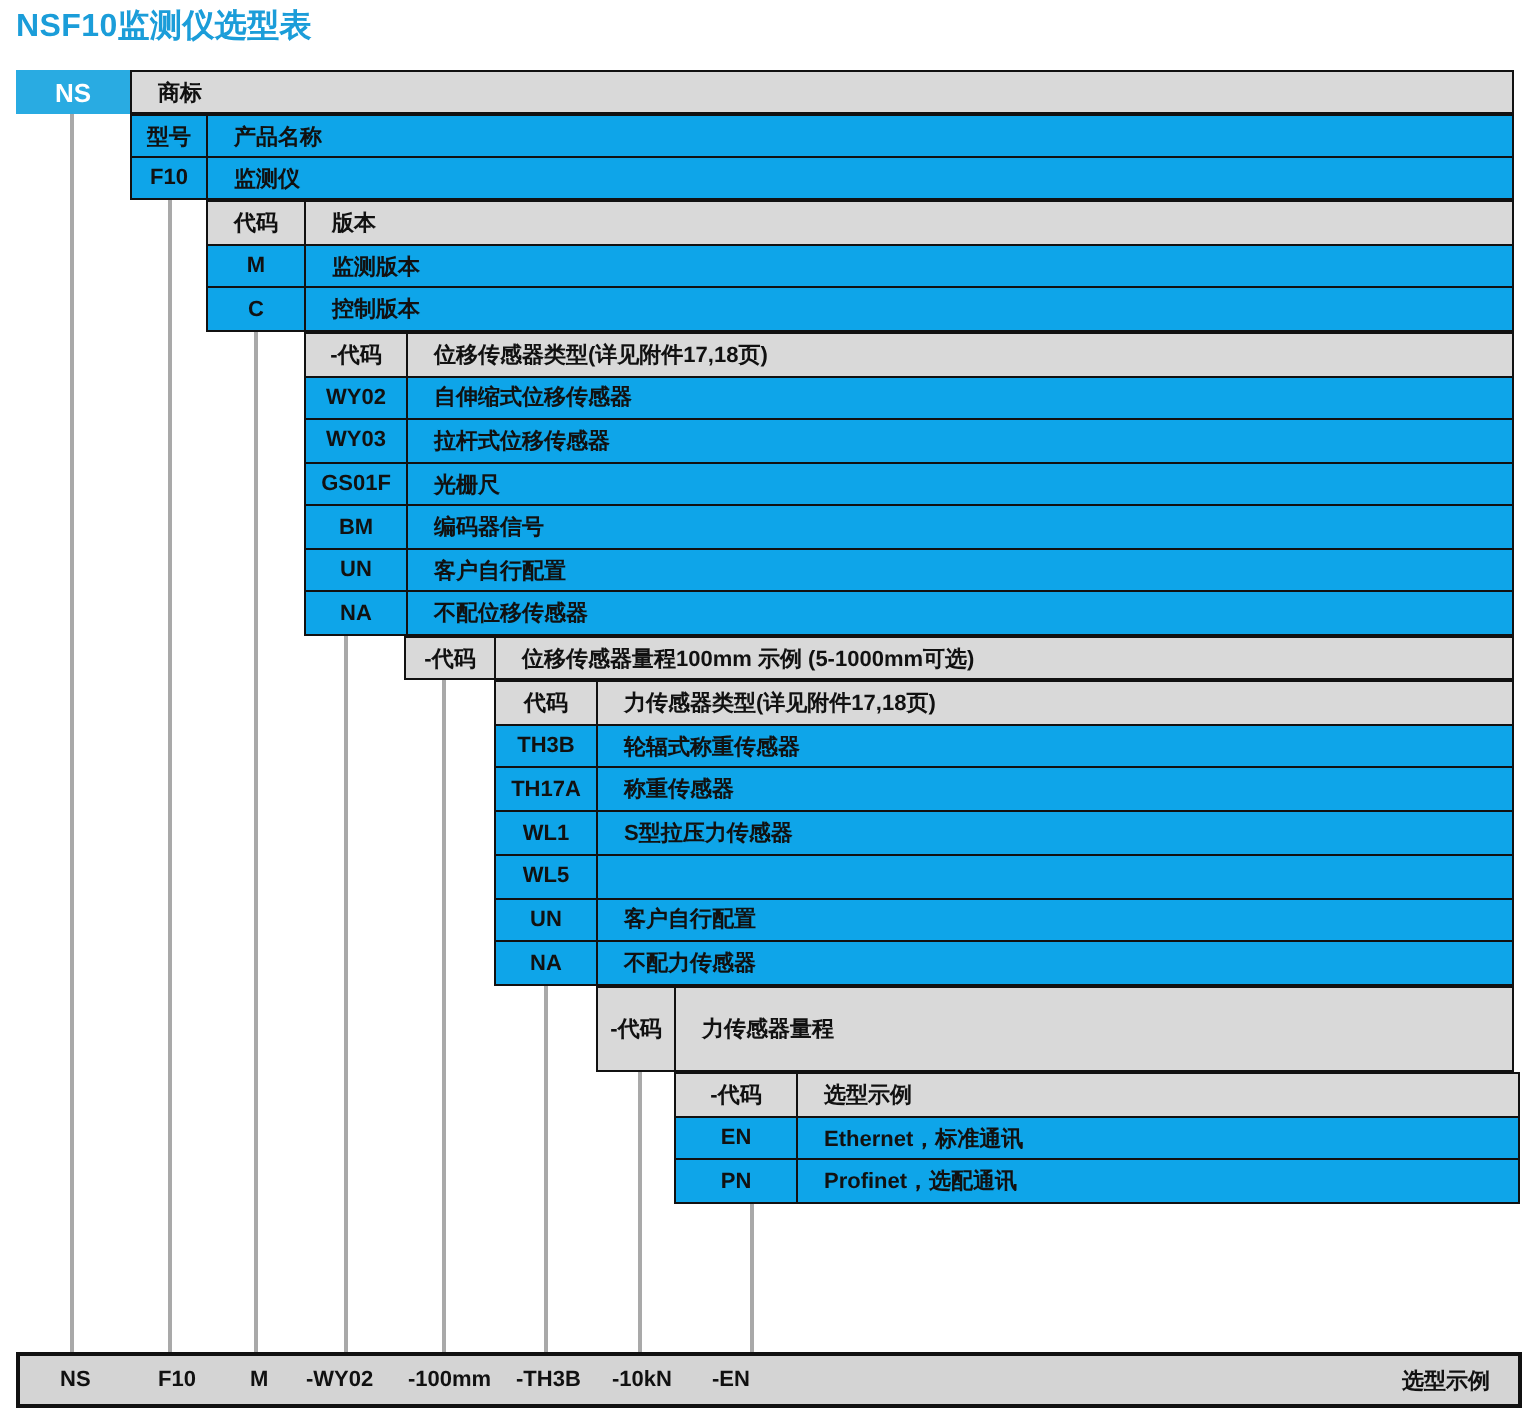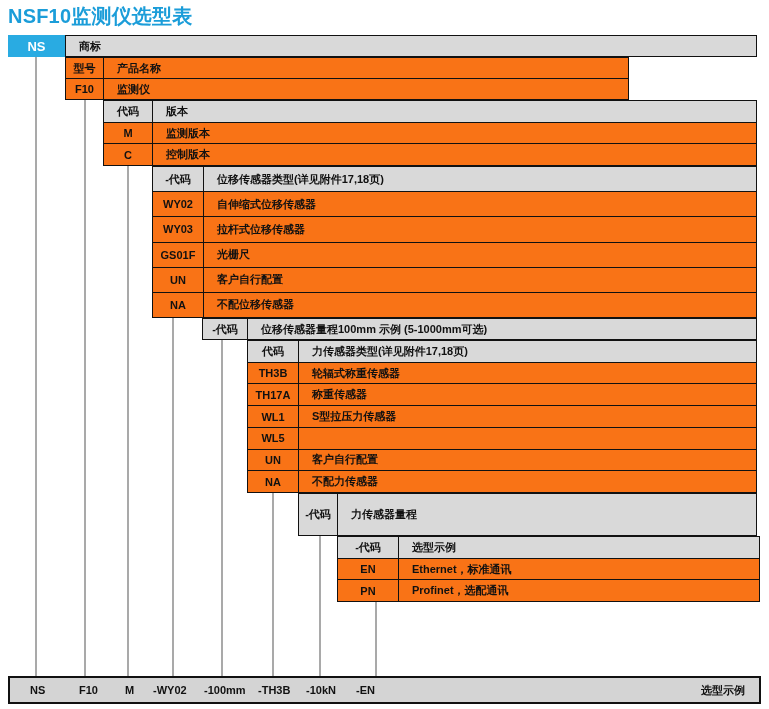--- a/index.html
+++ b/index.html
@@ -3,33 +3,33 @@
 <meta charset="utf-8">
 <style>
   html,body{margin:0;padding:0;}
   body{
     width:769px;height:709px;position:relative;background:#ffffff;
     font-family:"Liberation Sans","DejaVu Sans",sans-serif;
     overflow:hidden;
   }
   .page-title{
     position:absolute;left:8px;top:3px;
-    font-size:20px;font-weight:bold;color:#1b9dd9;
+    font-size:16px;font-weight:bold;color:#1b9dd9;
     letter-spacing:0.2px;
   }
   
   .ns-cell{
     position:absolute;left:8px;top:35px;width:57px;height:22px;
     background:#29abe2;color:#ffffff;font-weight:bold;font-size:13px;
     display:flex;align-items:center;justify-content:center;z-index:2;
   }
   
   .sec{
     position:absolute;box-sizing:border-box;
-    border:1.5px solid #111111;background:#f97316;
+    border:1.5px solid #111111;background:#0ea5e9;
     display:flex;flex-direction:column;z-index:2;
   }
   .trow{
     flex:1;display:flex;align-items:center;
     font-size:11px;font-weight:bold;color:#111111;min-height:0;
   }
   .trow + .trow{border-top:1.5px solid #111111;}
   .trow.gray{background:#d9d9d9;}
   .code{
     width:var(--cw,45px);flex:none;height:100%;box-sizing:border-box;
@@ -69,21 +69,21 @@
 <div class="vline" style="left:319px;top:536px;height:140px;"></div>
 <div class="vline" style="left:375px;top:602px;height:74px;"></div>
 
 <div class="ns-cell">NS</div>
 <div class="sec" style="left:65px;top:35px;width:692px;height:22px;">
   <div class="trow gray">
     <div class="desc">商标</div>
   </div>
 </div>
 
-<div class="sec" style="left:65px;top:57px;width:564px;height:43px;--cw:38px;">
+<div class="sec" style="left:65px;top:57px;width:692px;height:43px;--cw:38px;">
   <div class="trow">
     <div class="code">型号</div>
     <div class="desc">产品名称</div>
   </div>
   <div class="trow">
     <div class="code">F10</div>
     <div class="desc">监测仪</div>
   </div>
 </div>
 
@@ -111,20 +111,24 @@
     <div class="code">WY02</div>
     <div class="desc">自伸缩式位移传感器</div>
   </div>
   <div class="trow">
     <div class="code">WY03</div>
     <div class="desc">拉杆式位移传感器</div>
   </div>
   <div class="trow">
     <div class="code">GS01F</div>
     <div class="desc">光栅尺</div>
+  </div>
+  <div class="trow">
+    <div class="code">BM</div>
+    <div class="desc">编码器信号</div>
   </div>
   <div class="trow">
     <div class="code">UN</div>
     <div class="desc">客户自行配置</div>
   </div>
   <div class="trow">
     <div class="code">NA</div>
     <div class="desc">不配位移传感器</div>
   </div>
 </div>

